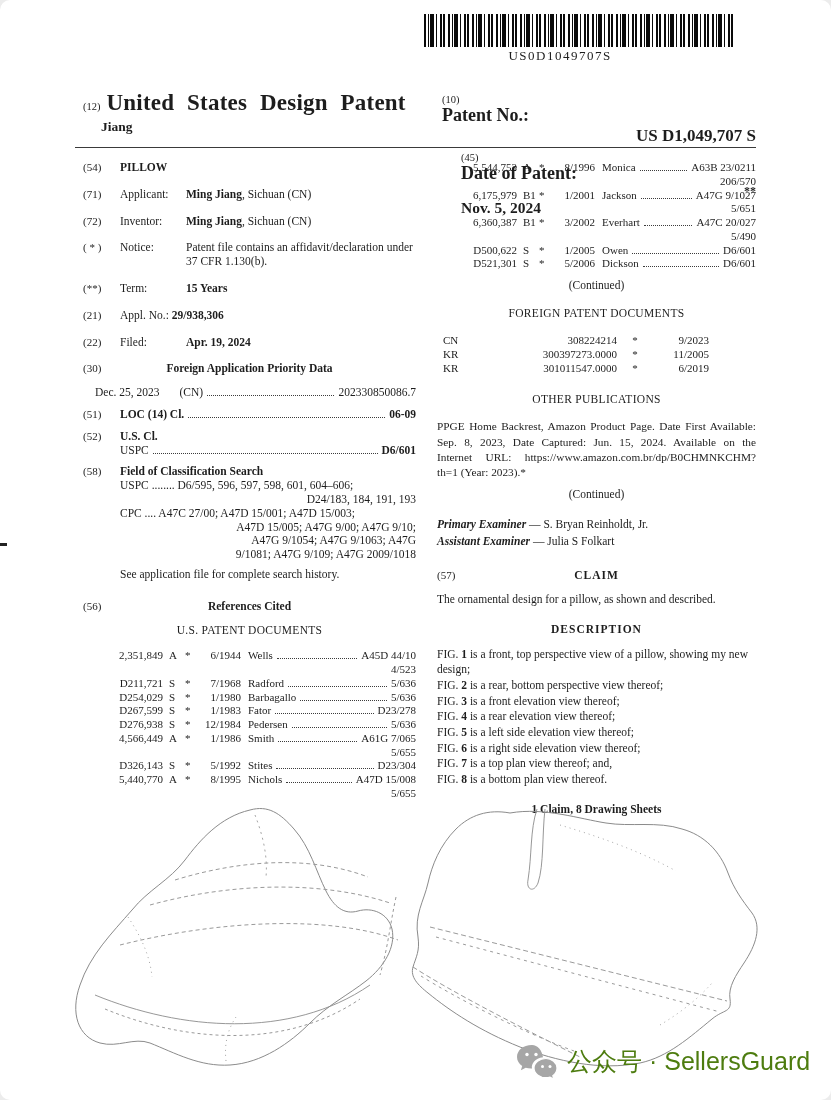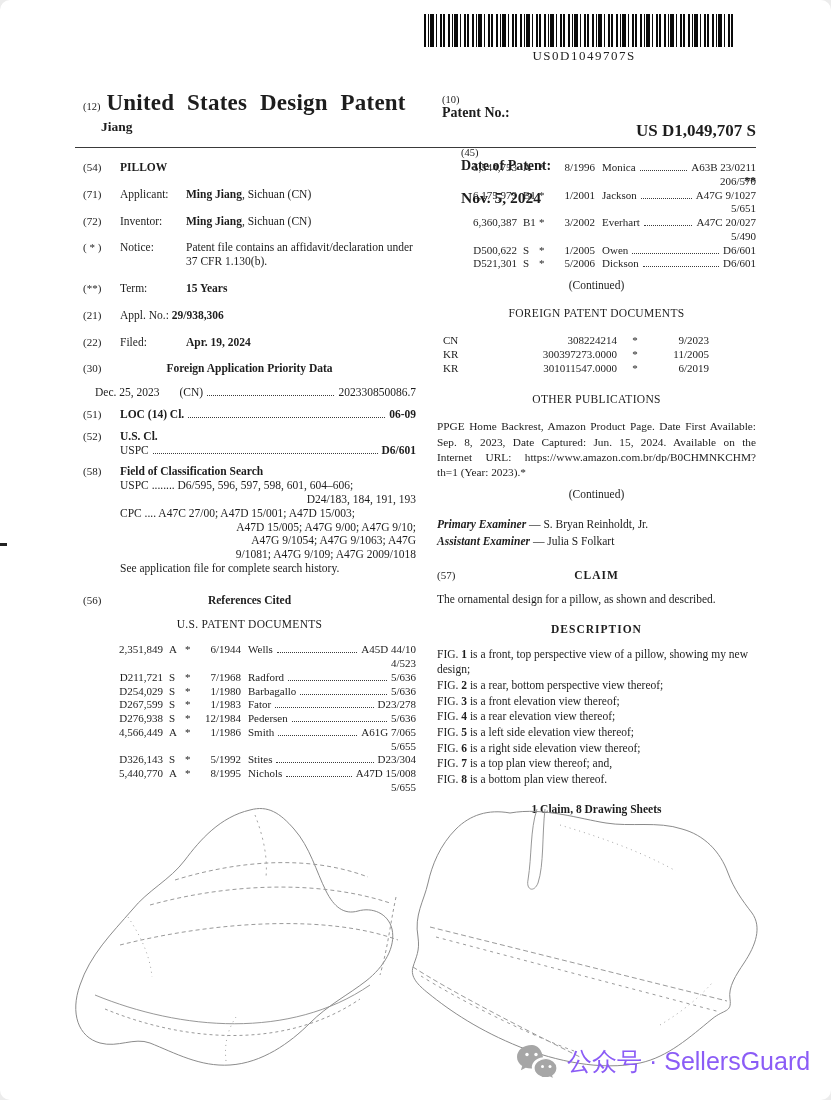--- a/index.html
+++ b/index.html
@@ -3,31 +3,31 @@
 <meta charset="utf-8">
 <style>
   html,body{margin:0;padding:0;background:#ececec;}
   .page{position:relative;width:831px;height:1100px;background:#fff;border-radius:10px;
         overflow:hidden;font-family:"Liberation Serif",serif;color:#1d1d1d;}
   
   .barcode{position:absolute;left:424px;top:14px;width:312px;height:33px;
     background:repeating-linear-gradient(90deg,#0a0a0a 0 2px,#fff 2px 4px,#0a0a0a 4px 5px,#fff 5px 6px,
     #0a0a0a 6px 10px,#fff 10px 12px,#0a0a0a 12px 13px,#fff 13px 16px,#0a0a0a 16px 18px,#fff 18px 19px,
     #0a0a0a 19px 21px,#fff 21px 24px);}
-  .barcode-text{position:absolute;left:428px;top:48px;width:312px;text-align:center;
+  .barcode-text{position:absolute;left:404px;top:48px;width:312px;text-align:center;
     font-size:13px;letter-spacing:1.5px;}
   
   .h-left{position:absolute;left:83px;top:90px;width:340px;}
   .h-title-row{display:flex;align-items:baseline;}
   .h-code{font-size:10.5px;margin-right:6px;flex:none;}
   .h-title{font-size:23px;font-weight:bold;word-spacing:7px;letter-spacing:.2px;white-space:nowrap;}
   .h-author{font-weight:bold;font-size:13.5px;margin:3px 0 0 18px;}
   .h-right{position:absolute;left:437px;top:94px;width:319px;}
   .h-row{display:flex;align-items:baseline;margin-bottom:6px;flex-direction:column;}
-  .h-lbl{font-weight:bold;font-size:14px;margin-left:5px;}
+  .h-lbl{font-weight:bold;font-size:18px;margin-left:5px;}
   .h-val{margin-left:auto;font-weight:bold;font-size:17px;white-space:nowrap;}
   .h-stars{margin-left:auto;font-weight:bold;font-size:12px;}
   .h-date{font-weight:bold;font-size:15.5px;margin-left:24px;white-space:nowrap;}
   .rule{position:absolute;left:75px;top:147px;width:681px;border-top:1.6px solid #3a3a3a;}
   
   .col{position:absolute;top:161px;font-size:11.5px;line-height:1.2;}
   .col-left{left:83px;width:333px;}
   .col-right{left:437px;width:319px;}
   .field{display:flex;margin-bottom:13px;}
   .f-code{width:37px;flex:none;font-size:11px;}
@@ -60,21 +60,21 @@
   .fr-s{width:36px;text-align:center;flex:none;}
   .fr-d{width:56px;text-align:right;flex:none;}
   
   .pub-line{font-size:11.3px;line-height:1.35;text-align:justify;text-align-last:justify;}
   .pub-last{text-align:left;text-align-last:left;}
   .exam{margin-top:14px;line-height:1.45;}
   .exam i{font-style:italic;}
   .claim-text{margin-bottom:16px;}
   .desc-line{line-height:1.36;}
   .sheets{text-align:center;font-weight:bold;margin-top:16px;}
-  .mb8{margin-bottom:8px;} .mt6{}
+  .mb8{margin-bottom:8px;} .mt6{margin-top:6px;}
   
   .drawings{position:absolute;left:0;top:785px;width:831px;height:315px;pointer-events:none;}
   
   .watermark{position:absolute;left:516px;top:1044px;display:flex;align-items:center;gap:9px;
     font-family:"Liberation Sans",sans-serif;font-size:25px;z-index:5;}
   .edge-mark{position:absolute;left:0;top:543px;width:7px;height:3px;background:#222;}
 </style>
 </head>
 <body>
 
@@ -413,21 +413,21 @@
         <path d="M 430 142 L 727 216" stroke-dasharray="5 3" stroke="#9a9a9a"></path>
         <path d="M 436 152 L 720 227" stroke-dasharray="3 4" stroke="#9a9a9a"></path>
         <path d="M 413 182 C 450 206 520 242 580 272" stroke-dasharray="5 3" stroke="#9a9a9a"></path>
         <path d="M 421 191 C 456 213 522 247 574 266" stroke-dasharray="3 4" stroke="#9a9a9a"></path>
         <path d="M 560 40 C 600 52 640 66 676 86" stroke-dasharray="1 4" stroke="#a5a5a5"></path>
         <path d="M 660 240 C 680 228 698 214 712 198" stroke-dasharray="1 4" stroke="#a5a5a5"></path>
       </g>
     </g>
   </svg>
 
-  <div class="watermark" style="color: #8b5cf6;">
+  <div class="watermark" style="color: #4d7c0f;">
     <svg width="42" height="34" viewBox="0 0 42 34">
       <g fill="#a6a6a6">
         <path d="M16 1 C7 1 1 6.5 1 13 c0 3.7 2 6.9 5.2 9 l-1.3 4.2 4.8-2.5 c1.9 0.6 4 0.9 6.3 0.8 C15 20 19 14 27 13.2 26 6.3 21.6 1 16 1 Z"></path>
         <circle cx="11" cy="10.5" r="1.7" fill="#fff"></circle>
         <circle cx="20" cy="10.5" r="1.7" fill="#fff"></circle>
         <path d="M30 14.5 c-6.6 0-12 4.3-12 9.6 0 5.3 5.4 9.6 12 9.6 1.4 0 2.8-0.2 4-0.6 l3.8 2 -1-3.4 c2.6-1.7 4.2-4.4 4.2-7.6 0-5.3-5.4-9.6-11-9.6 Z" stroke="#fff" stroke-width="1.2"></path>
         <circle cx="26.5" cy="22.5" r="1.5" fill="#fff"></circle>
         <circle cx="34" cy="22.5" r="1.5" fill="#fff"></circle>
       </g>
     </svg>

